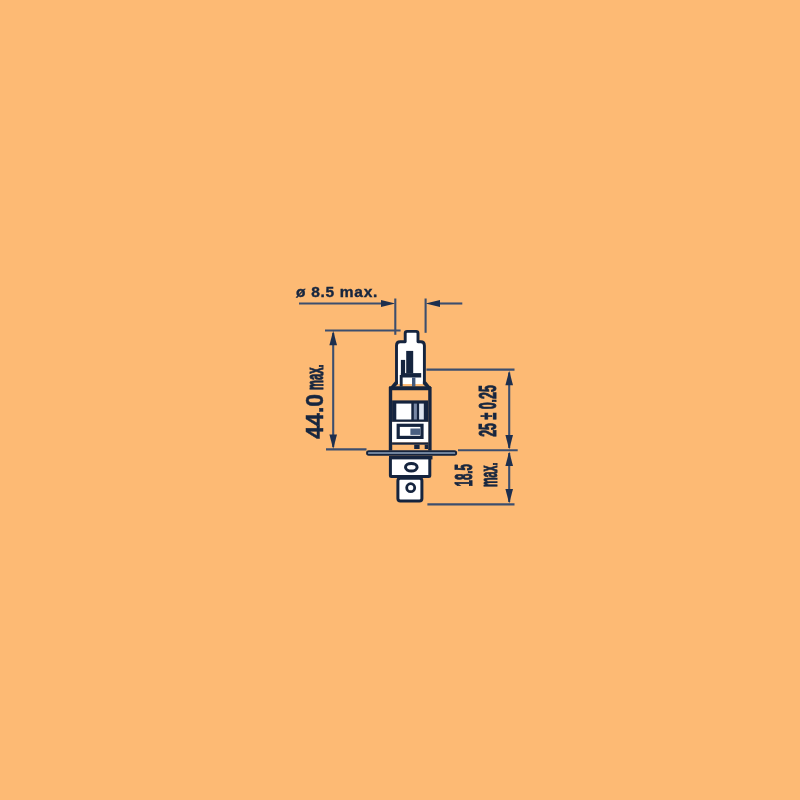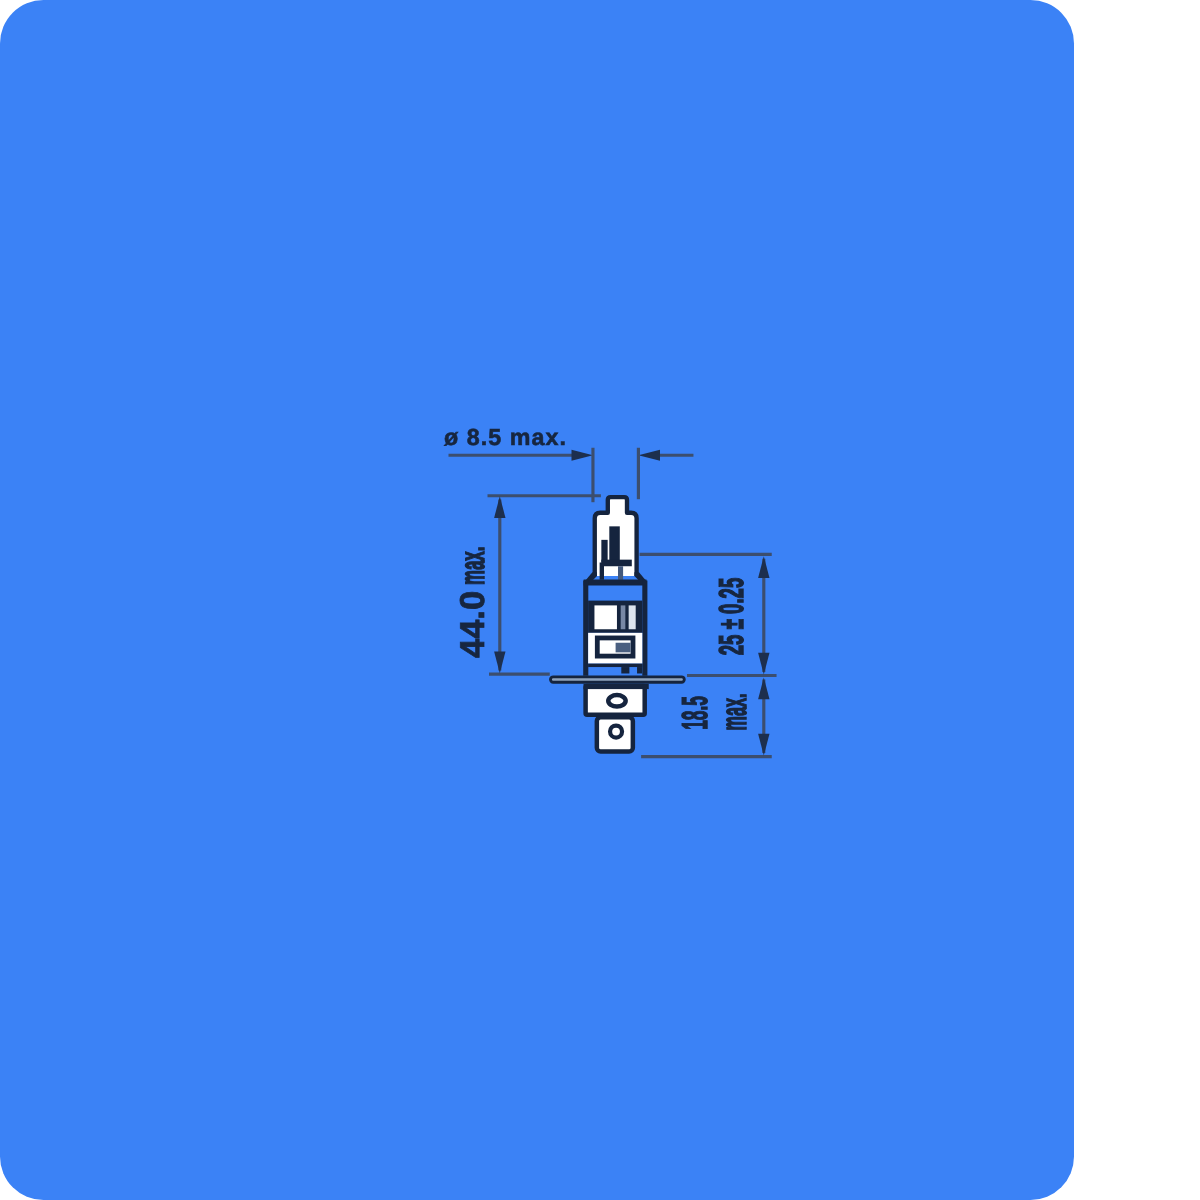--- a/index.html
+++ b/index.html
@@ -1,16 +1,16 @@
 <!DOCTYPE html>
 <html><head>
 <meta charset="utf-8">
 <style>
   html,body{margin:0;padding:0;background:#ffffff;}
-  .page{width:716px;height:800px;position:relative;background:#3b82f6;overflow:hidden;border-radius:29px;}
+  .page{width:800px;height:800px;position:relative;background:#fdba74;overflow:hidden;}
   svg{position:absolute;top:0;left:0;}
   text{font-family:"Liberation Sans",sans-serif;font-weight:bold;fill:#17263f;}
 </style>
 </head>
 <body>
 <div class="page">
 <svg width="800" height="800" viewBox="0 0 800 800">
   <g>
 
   <text x="296" y="296.5" font-size="15.5" letter-spacing="0.7" stroke="#17263f" stroke-width="0.4">ø 8.5 max.</text>

